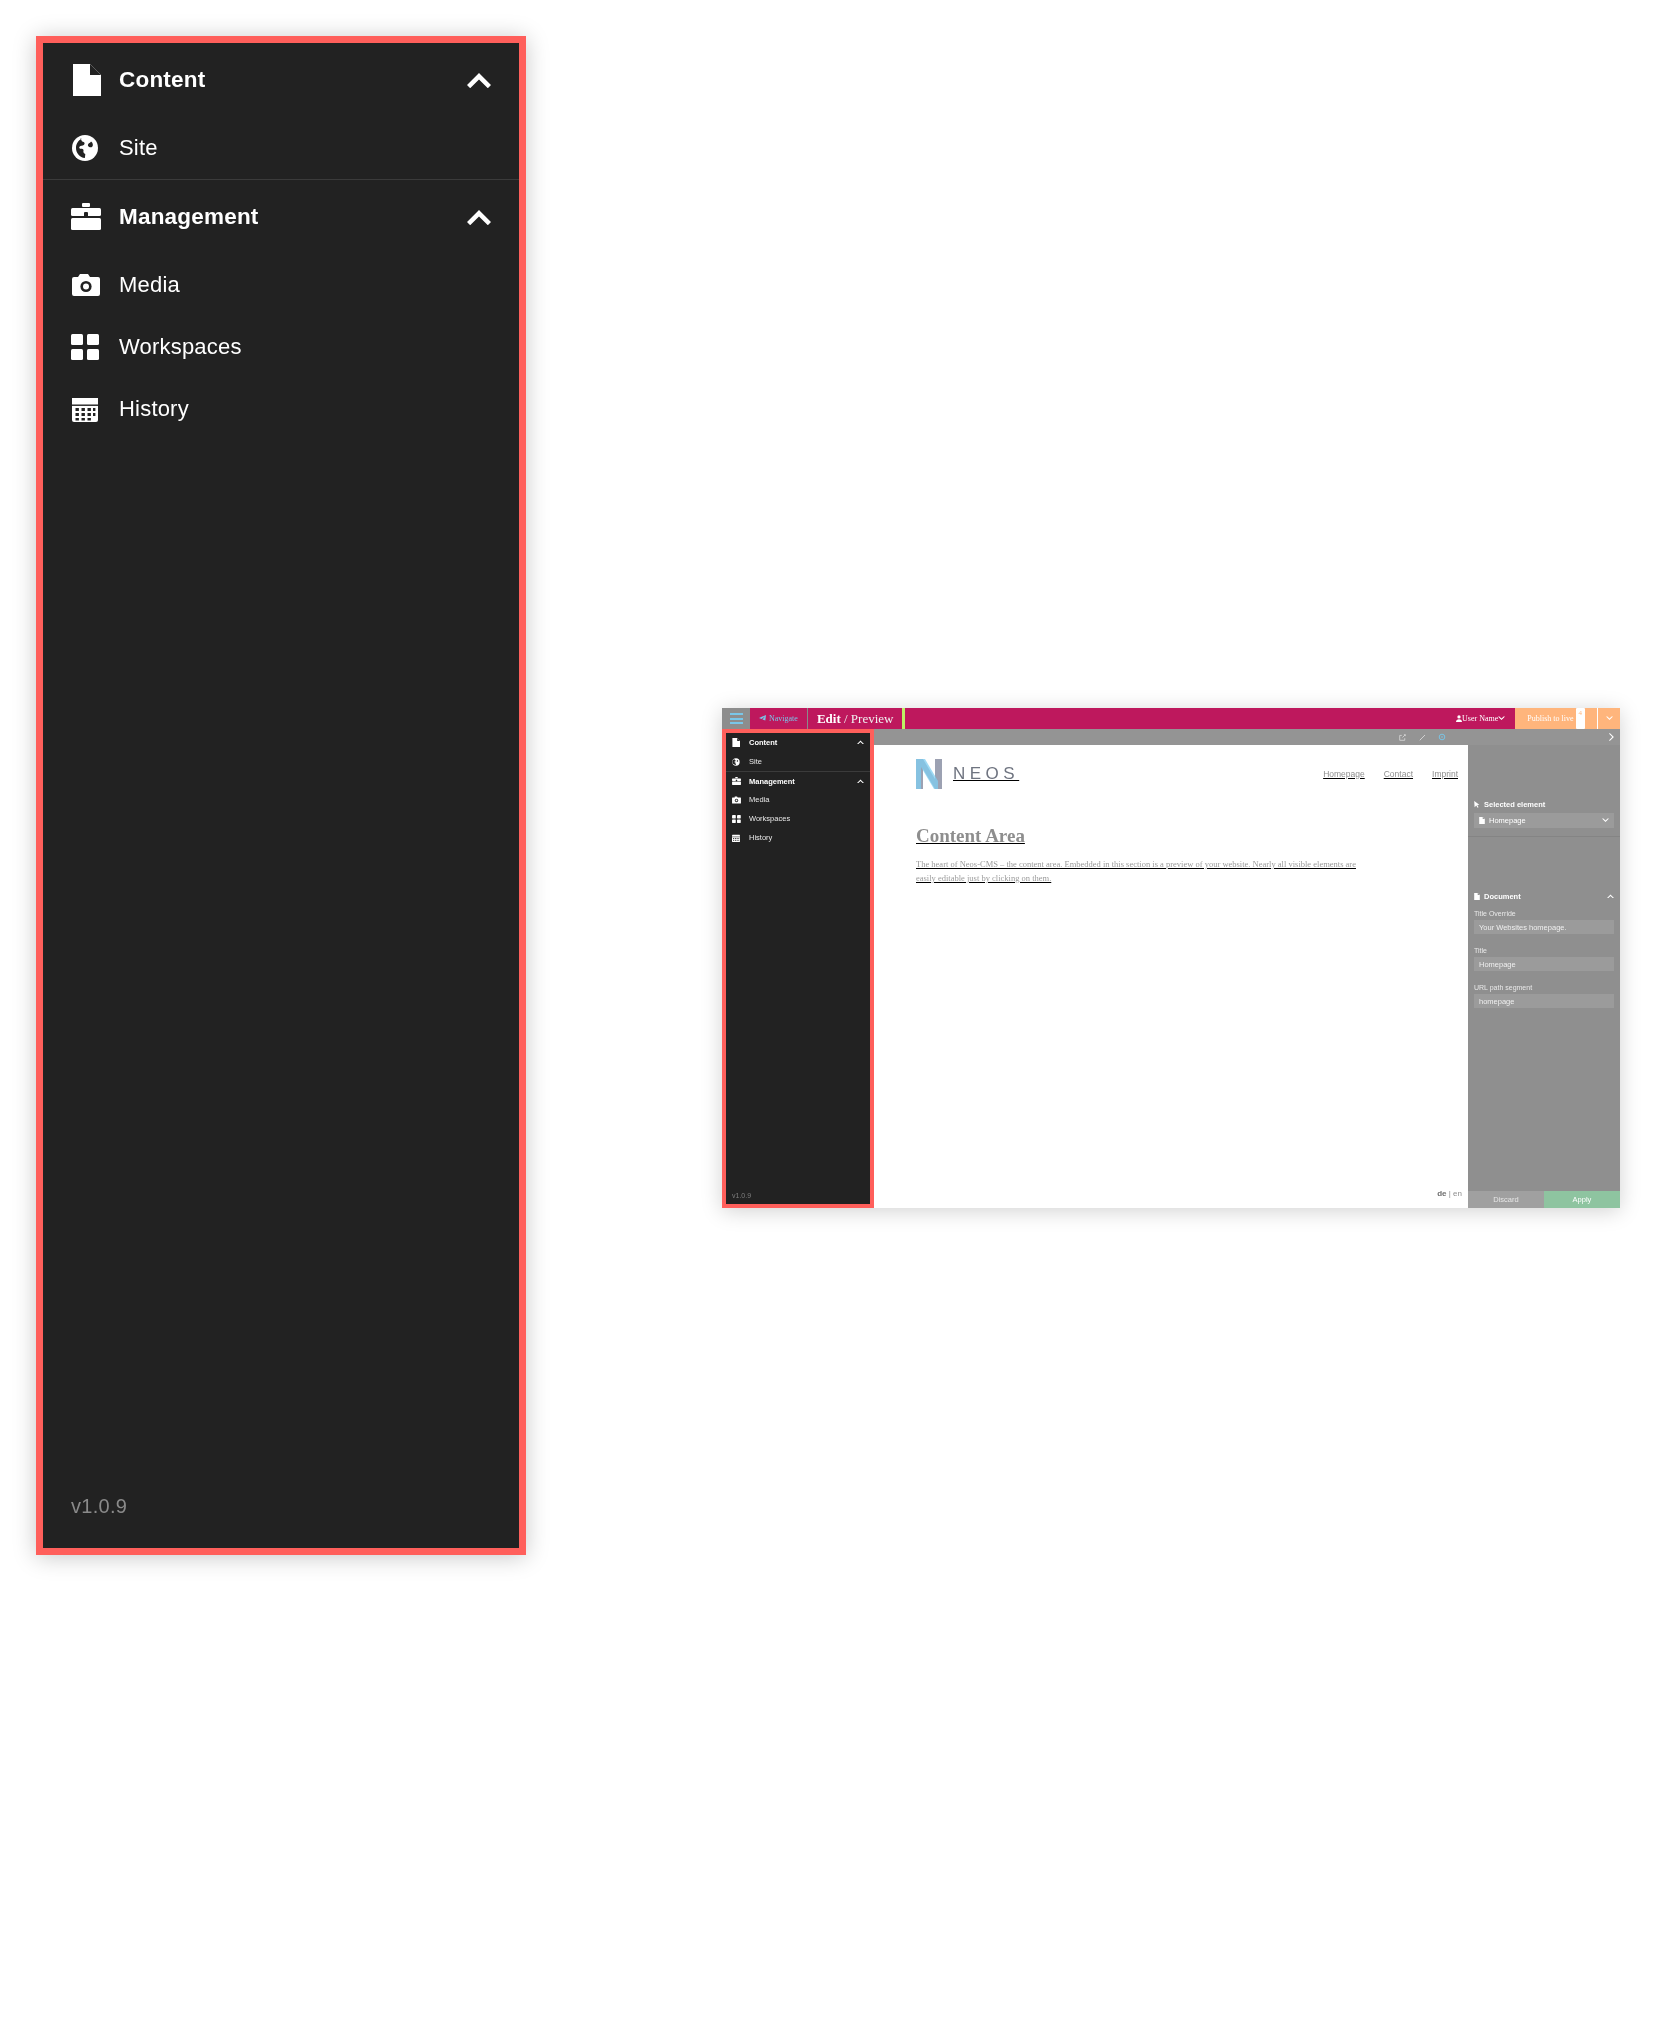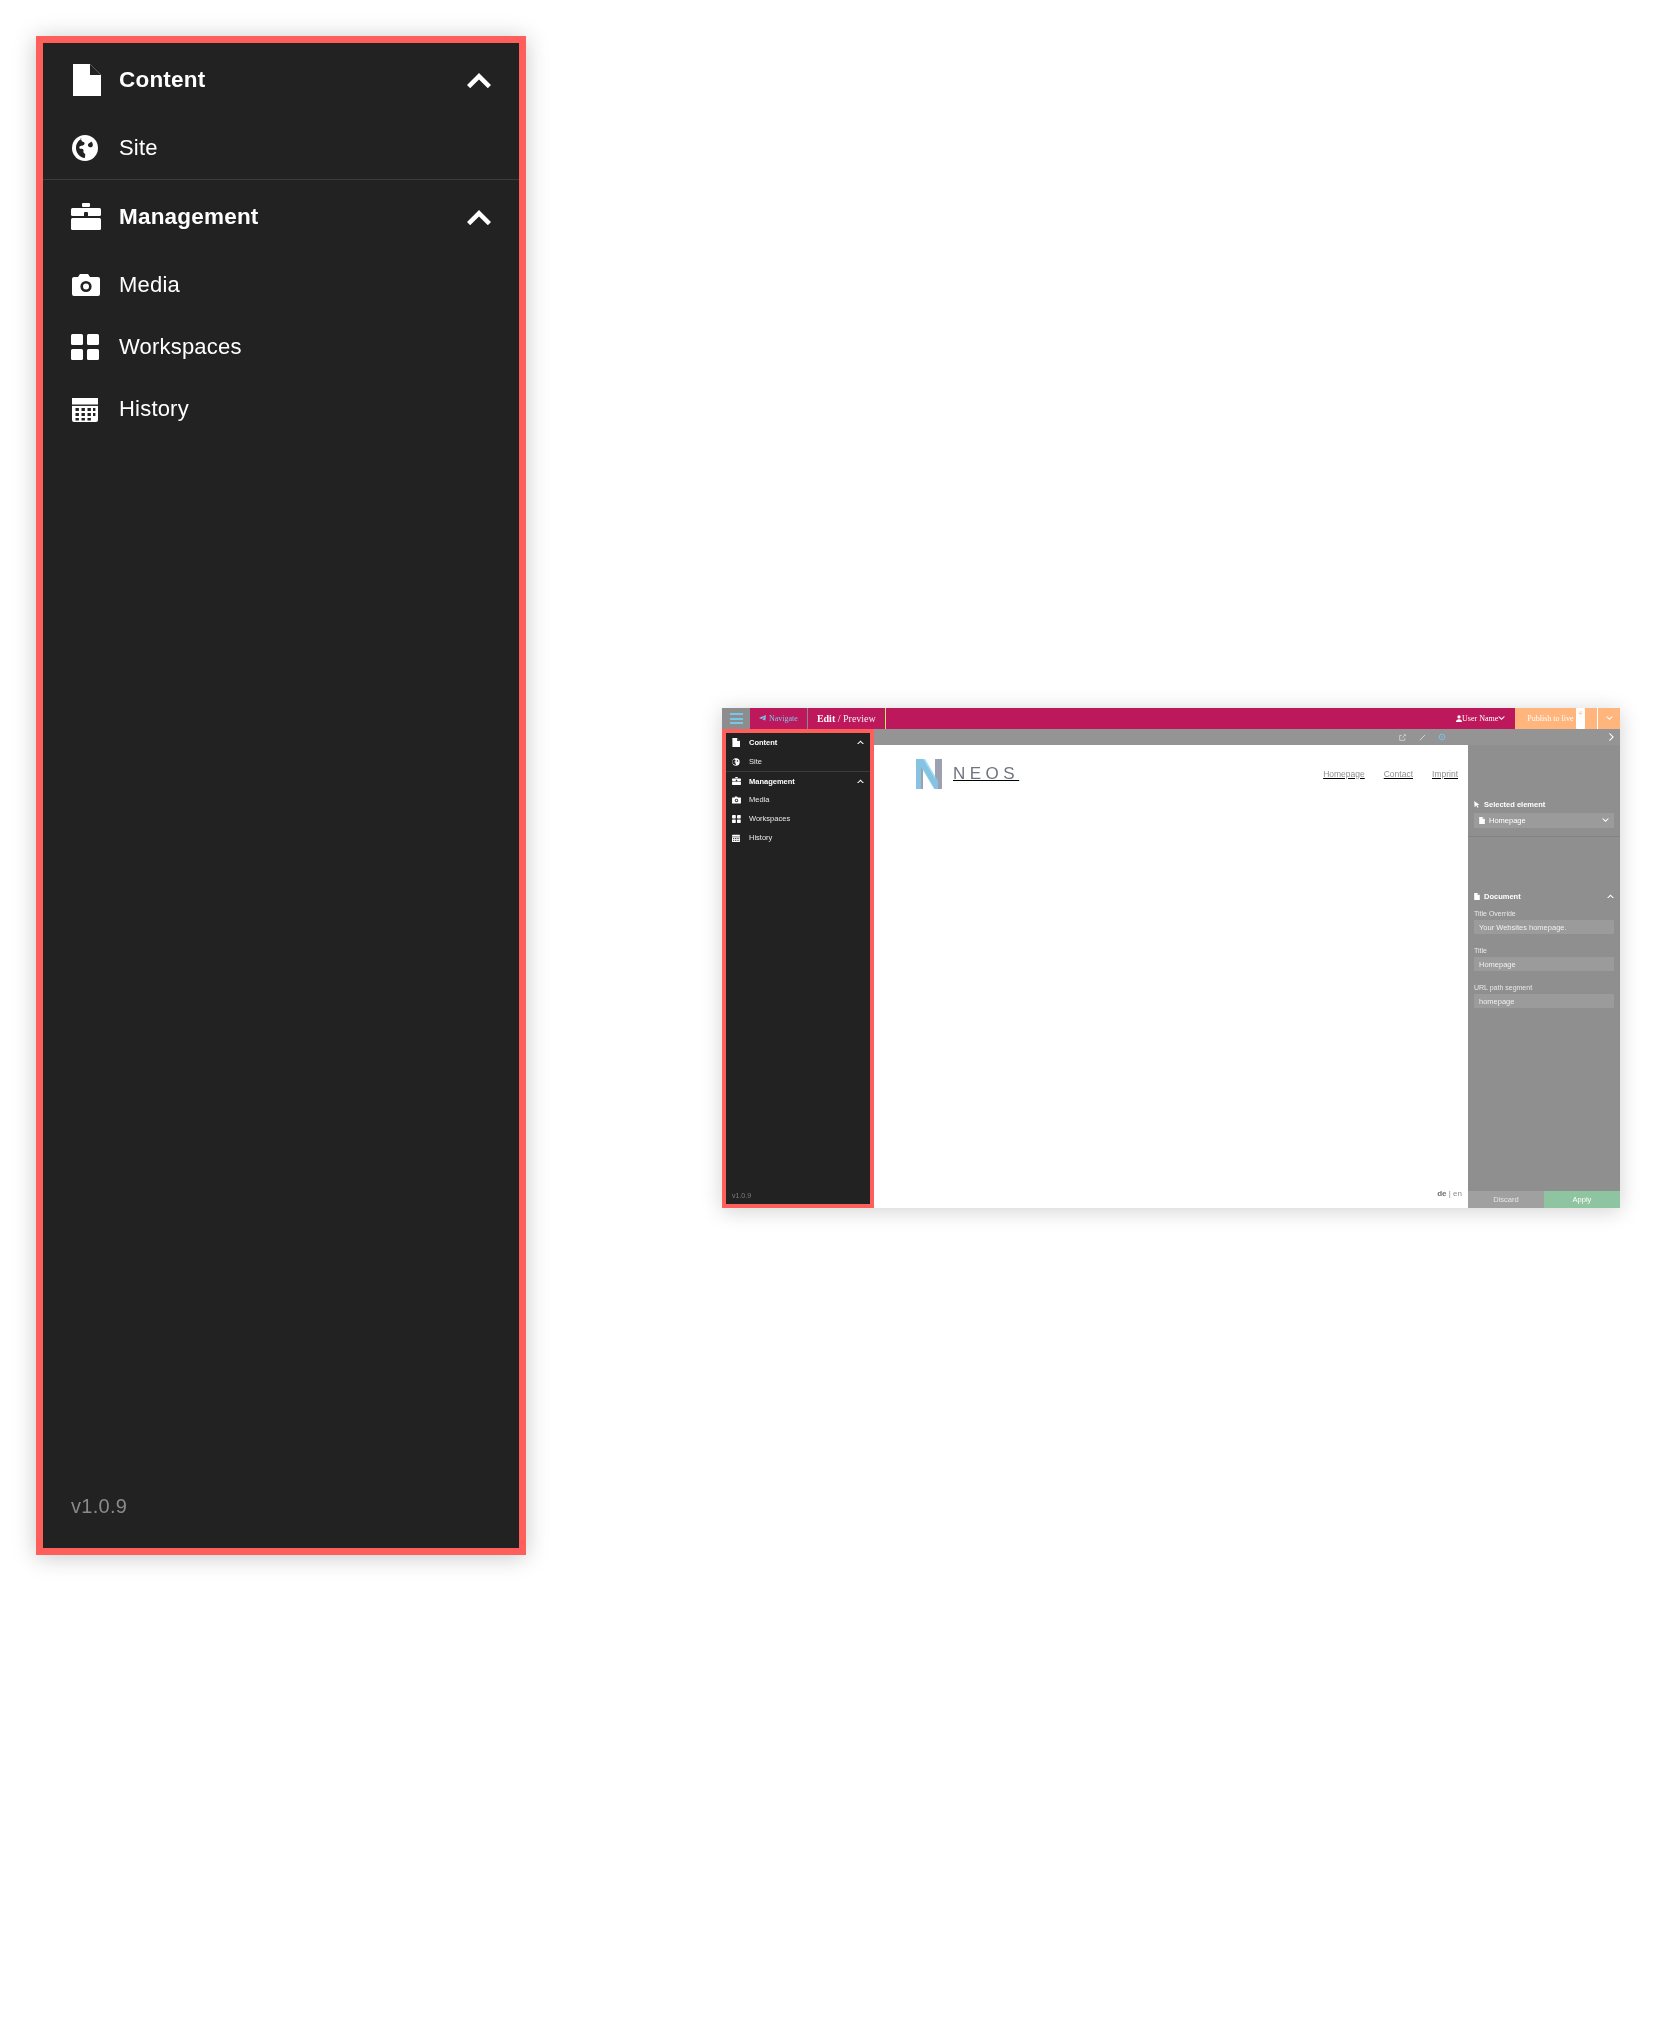--- a/index.html
+++ b/index.html
@@ -129,24 +129,24 @@
   .m-navigate {
     padding: 0 9px;
     color: #79c6e8;
     font-size: 8px;
     line-height: 21px;
     display: flex; align-items: center; gap: 3px;
     cursor: pointer;
   }
   .m-editpreview {
     padding: 0 9px;
-    font-size: 10px;
+    font-size: 13px;
     line-height: 21px;
     border-left: 1px solid #8a8a8a;
-    border-right: 1px solid #bef264;
+    border-right: 3px solid #bef264;
     color: #f0f0f0;
     cursor: pointer;
   }
   .m-editpreview b { font-weight: 700; color: #ffffff; }
   .m-topbar-flex { flex: 1; }
   .m-user {
     display: flex; align-items: center; gap: 0;
     padding: 0 10px;
     line-height: 21px;
     font-size: 8px;
@@ -649,20 +649,24 @@
               </svg>
           </span>
           <span class="n-word">NEOS</span>
         </div>
         <div class="m-nav">
           <span>Homepage</span>
           <span>Contact</span>
           <span>Imprint</span>
         </div>
       </div>
+      <div class="m-body">
+        <h1>Content Area</h1>
+        <p>The heart of Neos-CMS – the content area. Embedded in this section is a preview of your website. Nearly all visible elements are easily editable just by clicking on them.</p>
+      </div>
       <div class="m-lang">
         <b>de</b><span> | </span><span>en</span>
       </div>
     </div>
 
     <div class="m-inspector">
       <div class="m-insp-section">
         <svg width="6" height="7" viewBox="0 0 8 10">
             <path fill="#fff" d="M0 0l7.4 5.2-3 .6 1.8 3.2-1.4.8-1.8-3.2L0.6 9z"></path>
           </svg>

